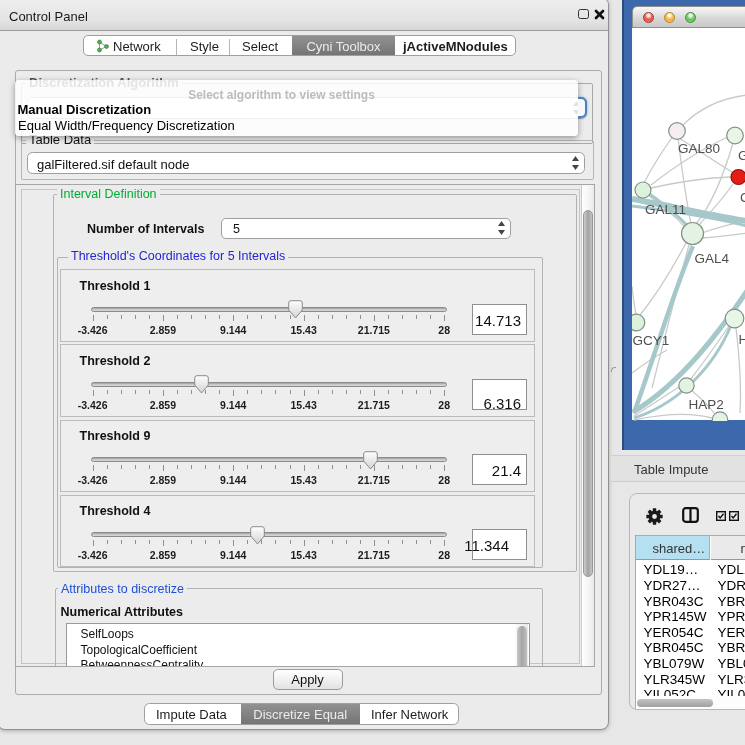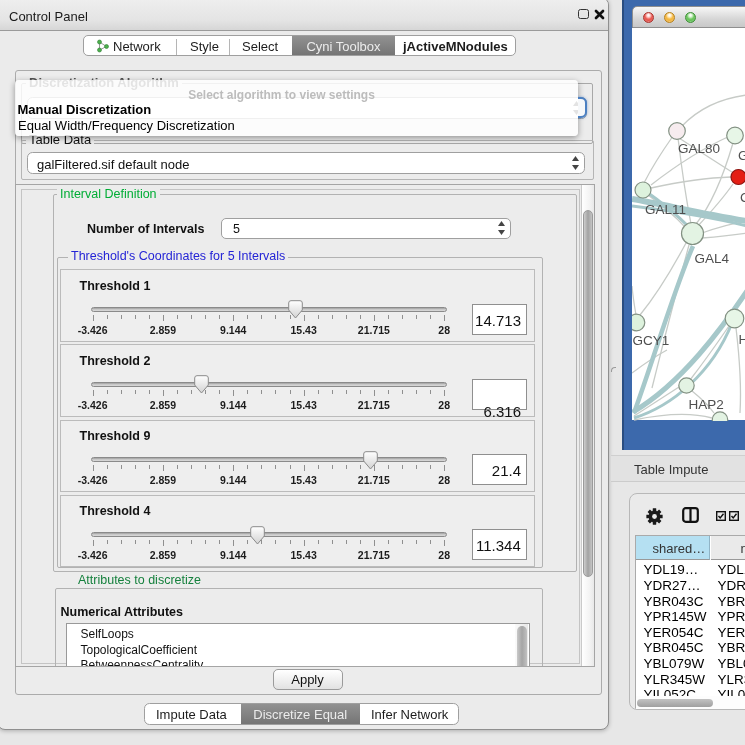--- a/index.html
+++ b/index.html
@@ -146,21 +146,21 @@
 <svg class="abs" style="left:178.1px;top:190.4px" width="15" height="19" viewBox="0 0 15 19">
       <defs>
         <linearGradient id="th1" x1="0" y1="0" x2="0" y2="1">
           <stop offset="0" stop-color="#ffffff"></stop>
           <stop offset="1" stop-color="#d2d2d2"></stop>
         </linearGradient>
       </defs>
       <path d="M3,0.7 L12,0.7 Q14.3,0.7 14.3,3 L14.3,10 L7.5,18 L0.7,10 L0.7,3 Q0.7,0.7 3,0.7 Z" fill="url(#th1)" stroke="#8a8a8a" stroke-width="1"></path>
     </svg>
 <div class="abs" style="left:456px;top:193.6px;width:55px;height:31.5px;background:#fff;border:1px solid #8f8f8f;"></div>
-<div class="abs" style="left:456px;top:218px;width:49px;text-align:right;font-size:15px;color:#111;">6.316</div>
+<div class="abs" style="left:456px;top:210px;width:49px;text-align:right;font-size:15px;color:#111;">6.316</div>
 <div class="abs" style="left:43.5px;top:234.5px;width:475px;height:72.6px;background:#eeeeee;border:1px solid #bbbbbb;"></div>
 <div class="abs" style="left:63.5px;top:244.0px;font-size:12.5px;font-weight:bold;color:#111;">Threshold 9</div>
 <div class="abs" style="left:75.2px;top:271.9px;width:356px;height:5.2px;background:linear-gradient(#9f9f9f,#d8d8d8 70%,#cfcfcf);border:1px solid #8a8a8a;border-radius:3px;"></div>
 <div class="abs" style="left:76.6px;top:280.0px;width:1px;height:6px;background:#8f8f8f;"></div>
     <div class="abs" style="left:90.7px;top:280.0px;width:1px;height:4px;background:#8f8f8f;"></div>
     <div class="abs" style="left:104.7px;top:280.0px;width:1px;height:4px;background:#8f8f8f;"></div>
     <div class="abs" style="left:118.8px;top:280.0px;width:1px;height:4px;background:#8f8f8f;"></div>
     <div class="abs" style="left:132.9px;top:280.0px;width:1px;height:4px;background:#8f8f8f;"></div>
     <div class="abs" style="left:146.9px;top:280.0px;width:1px;height:6px;background:#8f8f8f;"></div>
     <div class="abs" style="left:161.0px;top:280.0px;width:1px;height:4px;background:#8f8f8f;"></div>
@@ -238,24 +238,24 @@
 <svg class="abs" style="left:234.3px;top:340.6px" width="15" height="19" viewBox="0 0 15 19">
       <defs>
         <linearGradient id="th3" x1="0" y1="0" x2="0" y2="1">
           <stop offset="0" stop-color="#ffffff"></stop>
           <stop offset="1" stop-color="#d2d2d2"></stop>
         </linearGradient>
       </defs>
       <path d="M3,0.7 L12,0.7 Q14.3,0.7 14.3,3 L14.3,10 L7.5,18 L0.7,10 L0.7,3 Q0.7,0.7 3,0.7 Z" fill="url(#th3)" stroke="#8a8a8a" stroke-width="1"></path>
     </svg>
 <div class="abs" style="left:456px;top:343.8px;width:55px;height:31.5px;background:#fff;border:1px solid #8f8f8f;"></div>
-<div class="abs" style="left:460px;top:352.1px;width:49px;font-size:15px;color:#111;">11.344</div>
+<div class="abs" style="left:444px;top:352.1px;width:49px;text-align:right;font-size:15px;color:#111;">11.344</div>
 
 <div class="abs" style="left:39px;top:402.5px;width:488px;height:89px;border:1px solid #b2b2b2;border-radius:2px;"></div>
-<div class="grouptitle" style="left:42px;top:389px;font-size:12.5px;color:#15803d;margin-left:17px;">Attributes to discretize</div>
+<div class="grouptitle" style="left:42px;top:398px;font-size:12.5px;color:#1d4ed8;">Attributes to discretize</div>
 <div class="abs" style="left:44.5px;top:420px;font-size:12.5px;font-weight:bold;color:#111;">Numerical Attributes</div>
 <div class="abs" style="left:49.5px;top:438px;width:464px;height:46px;background:#fff;border:1px solid #999;overflow:hidden;">
   <div style="position:absolute;left:14px;top:3px;font-size:12px;color:#111;">SelfLoops</div>
   <div style="position:absolute;left:14px;top:18.5px;font-size:12px;color:#111;">TopologicalCoefficient</div>
   <div style="position:absolute;left:14px;top:34px;font-size:12px;color:#111;">BetweennessCentrality</div>
   <div style="position:absolute;right:1px;top:0;width:13px;height:46px;background:linear-gradient(90deg,#fafafa,#e8e8e8);"></div>
   <div style="position:absolute;right:2px;top:2px;width:10px;height:60px;border-radius:5px;background:linear-gradient(90deg,#c9c9c9,#a5a5a5 50%,#c0c0c0);"></div>
 </div>
 
 <div class="abs" style="left:564.5px;top:0;width:15px;height:483px;background:linear-gradient(90deg,#ffffff,#f2f2f2 60%,#e4e4e4);border-left:1px solid #cacaca;"></div>

